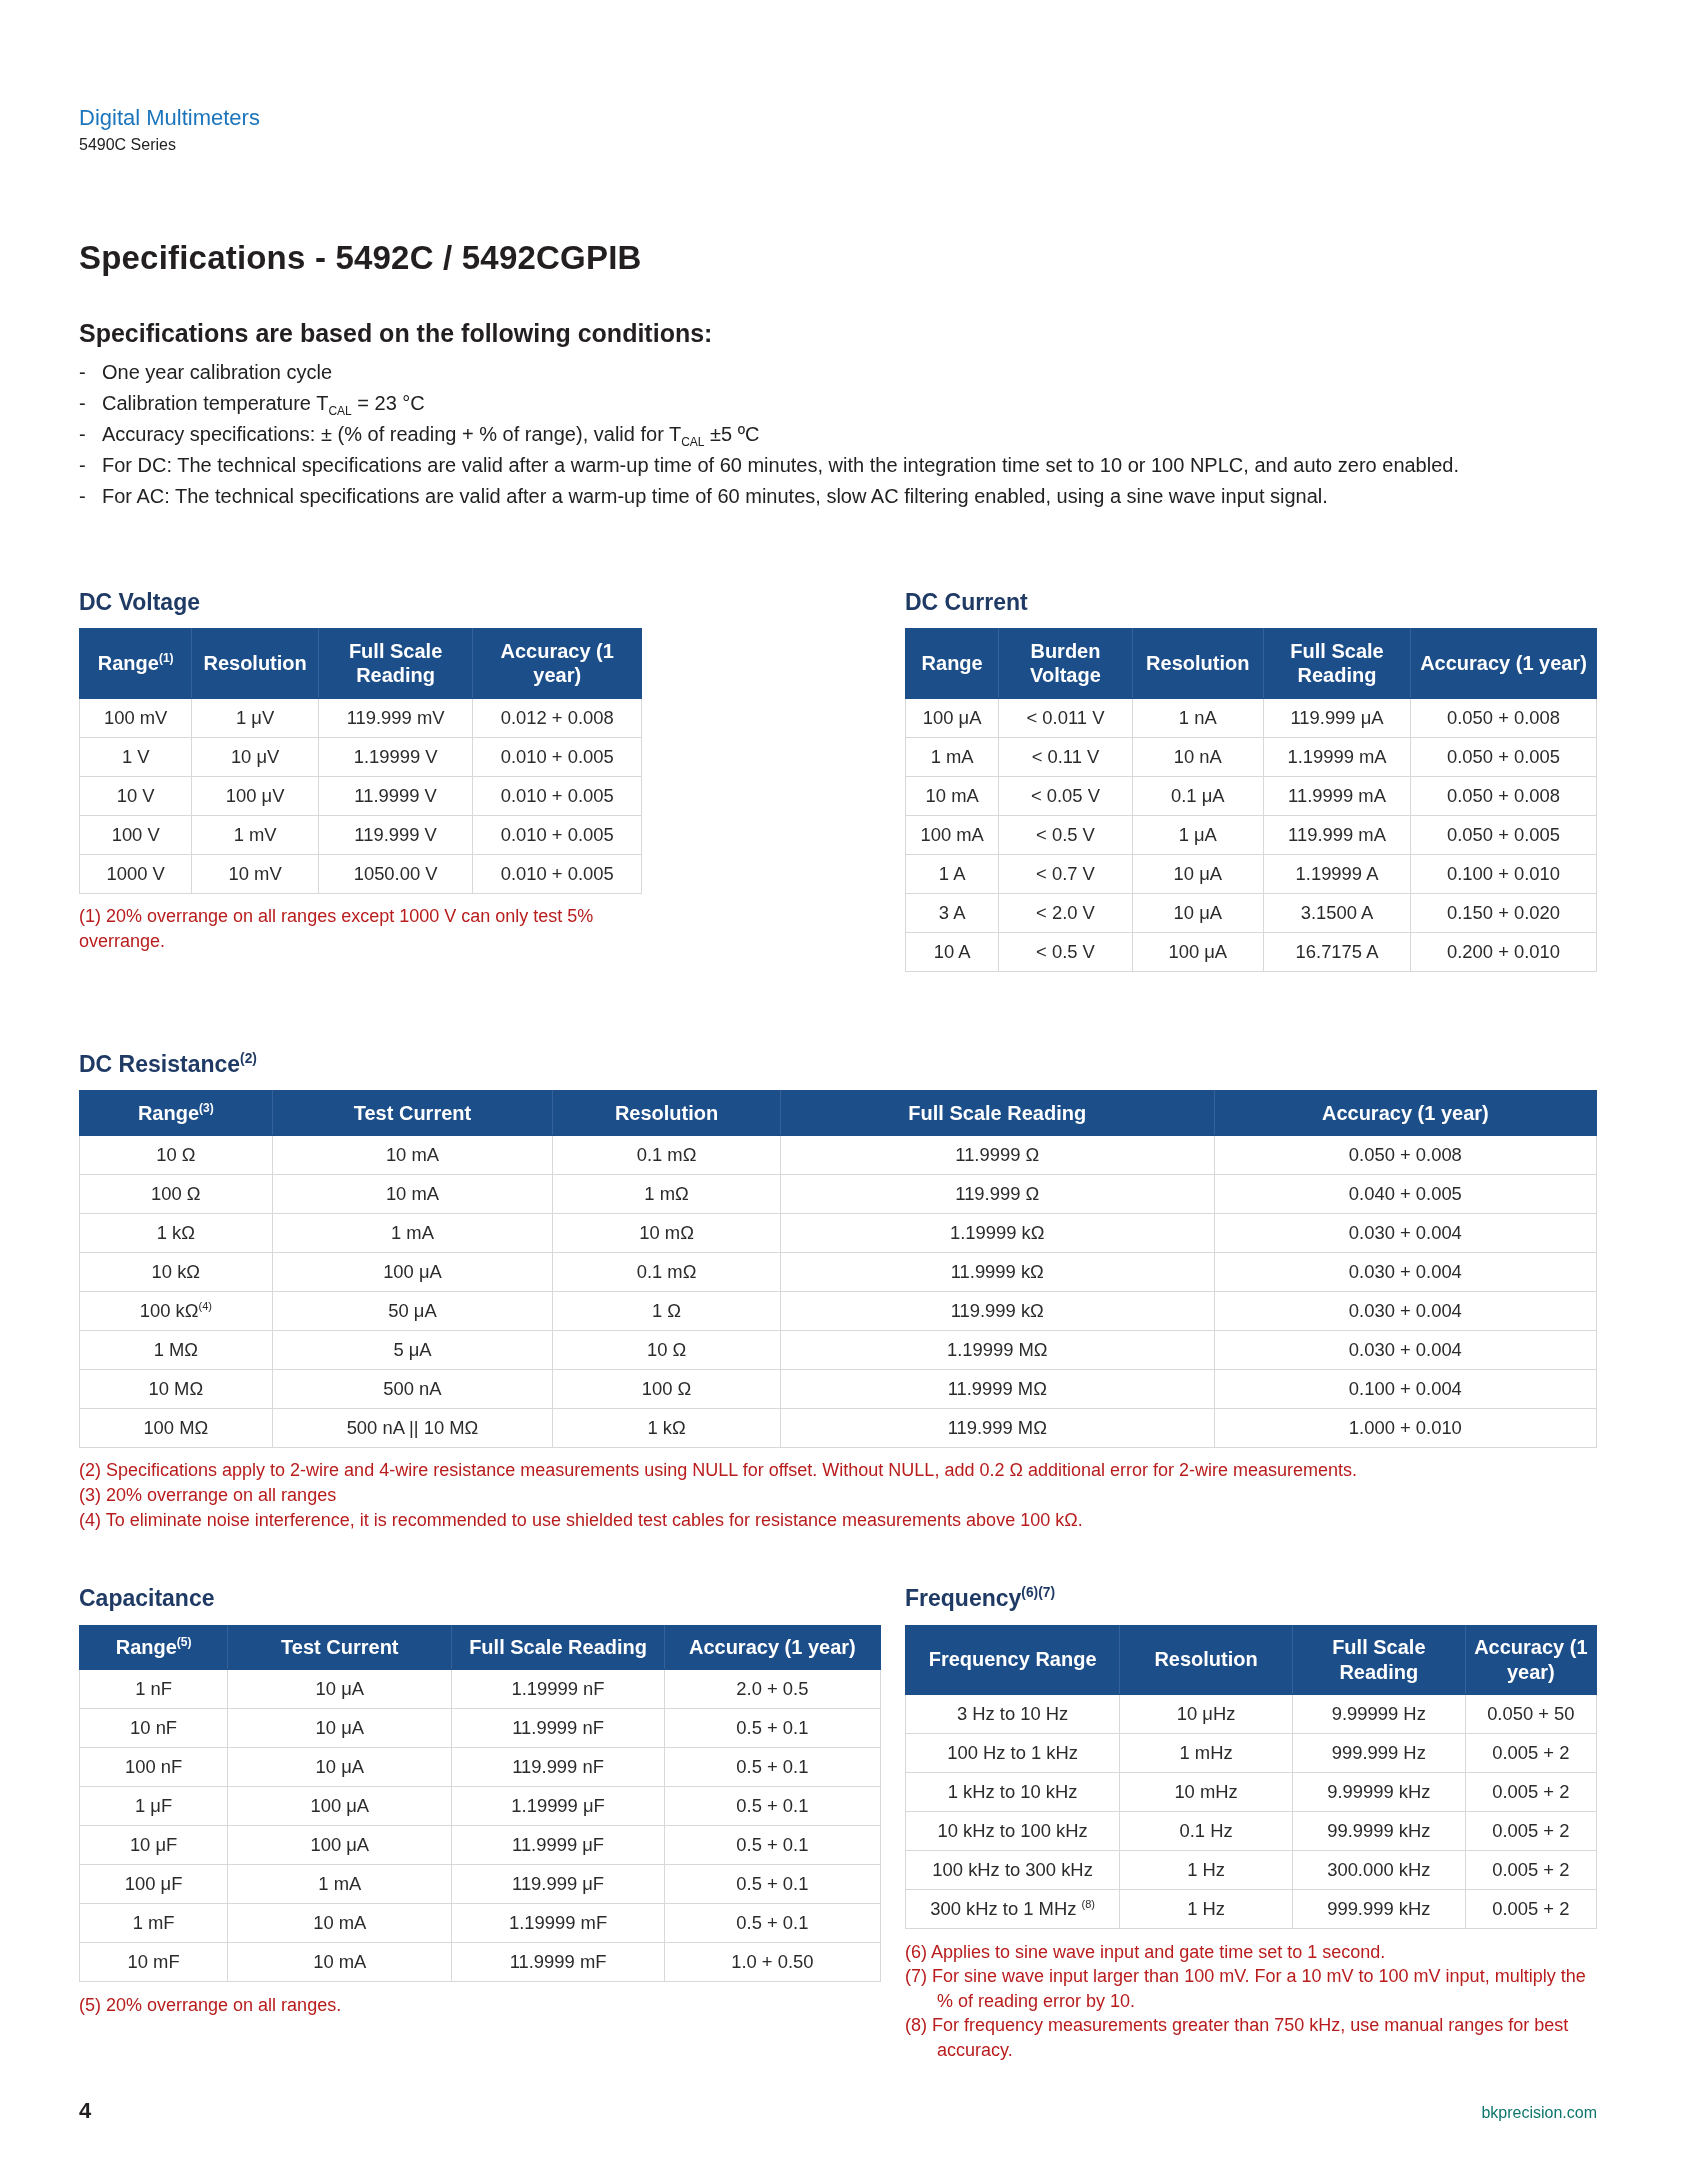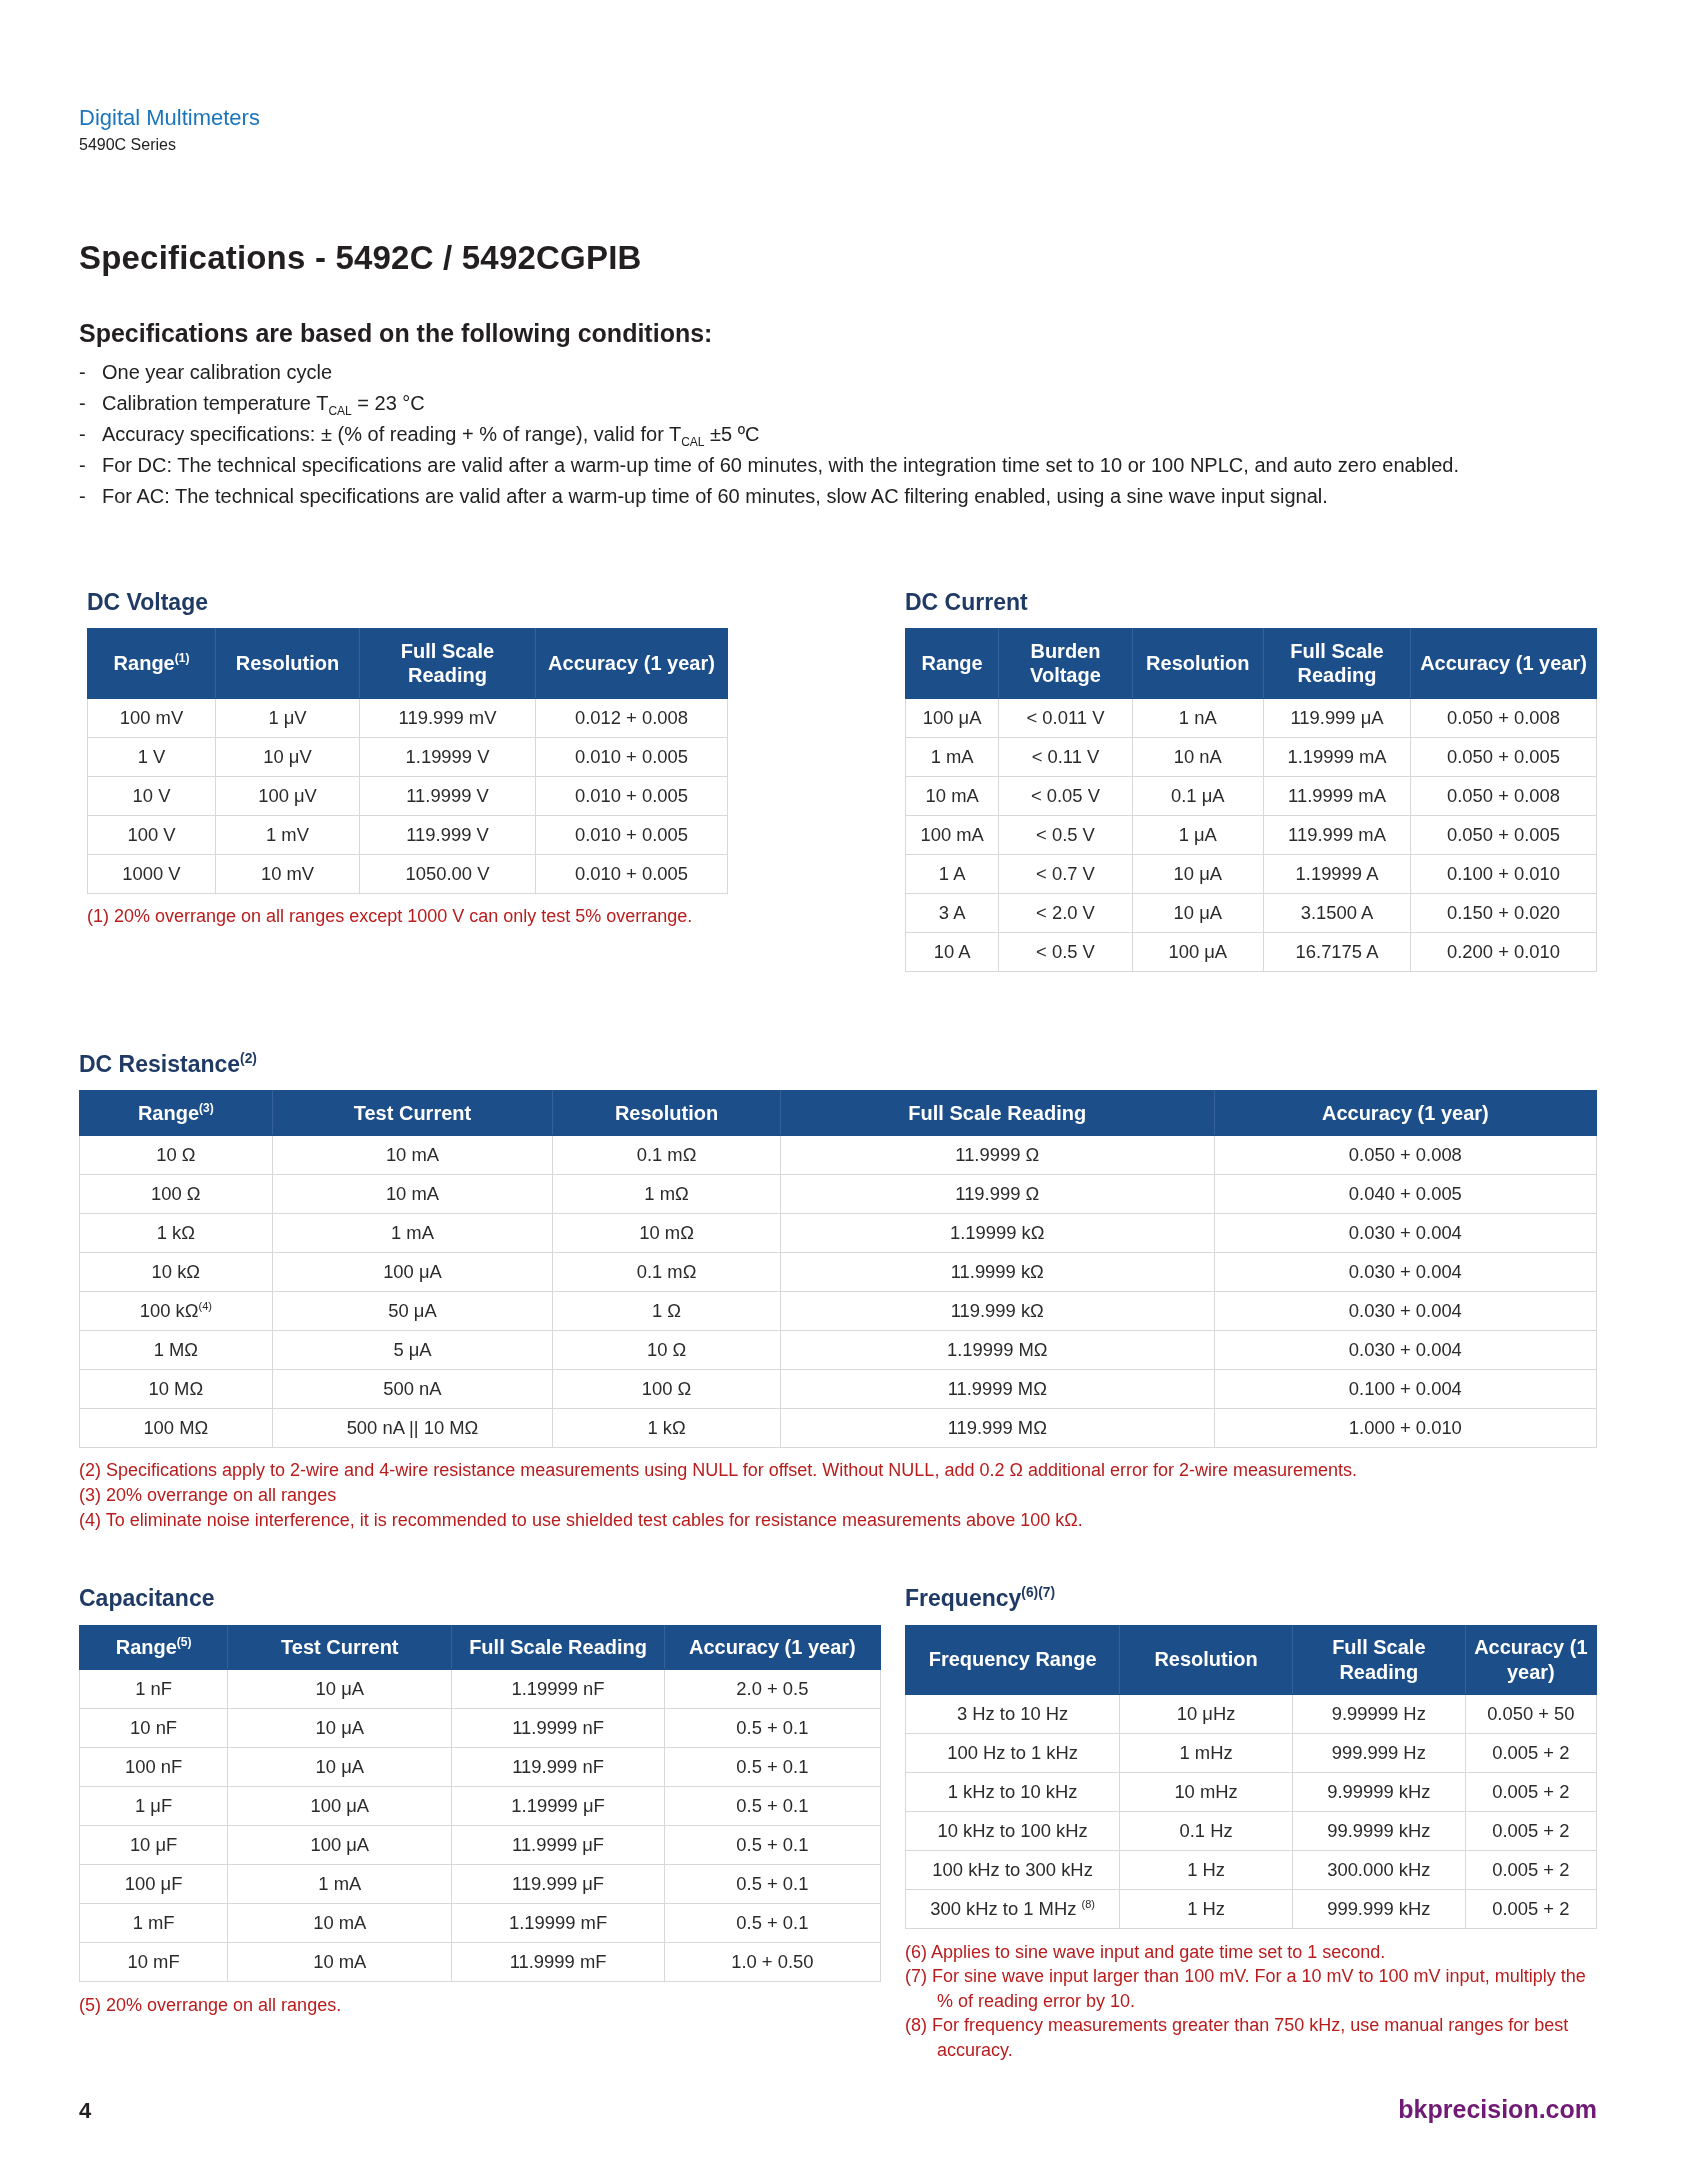--- a/index.html
+++ b/index.html
@@ -24,21 +24,21 @@
 
   .cond-intro { margin-top: 42px; font-size: 25px; font-weight: bold; color: #231F20; }
   .cond-list { margin-top: 8.8px; }
   .cond-item { display: flex; font-size: 20px; line-height: 31px; color: #222222; }
   .cond-item .dash { width: 23px; flex: none; }
   .cond-item .txt { flex: 1; }
 
   .cols { display: flex; justify-content: space-between; align-items: flex-start; }
   .row1 { margin-top: 77px; }
   .row2 { margin-top: 53px; }
-  .col-w730 { width: 641px; margin-left: 8px; }
+  .col-w730 { width: 563px; }
   .col-w788 { width: 692px; }
   .col-w800 { width: 802px; }
   .full-section { margin-top: 79px; }
 
   .sec-title { font-size: 23px; font-weight: bold; color: #1F3A64; margin-bottom: 12.3px; }
 
   table.spec { width: 100%; border-collapse: collapse; table-layout: fixed; }
   table.spec th {
     background: #1C4E8A; color: #ffffff; font-weight: bold;
     font-size: 20px; line-height: 24.6px; padding: 9.7px 7px;
@@ -54,21 +54,21 @@
 
   .fns { margin-top: 10.5px; }
   .footnote { font-size: 18px; line-height: 24.6px; color: #b91c1c; }
   .fn-hang { padding-left: 32px; text-indent: -32px; }
 
   .page-footer {
     margin-top: auto;
     display: flex; justify-content: space-between; align-items: baseline;
   }
   .page-num { font-size: 22px; font-weight: bold; color: #231F20; }
-  .site { font-size: 25px; font-weight: bold; color: #701a75; }
+  .site { font-size: 16px; font-weight: normal; color: #0f766e; }
 </style>
 </head>
 <body>
 
 <div class="page">
 
   <header>
     <div class="brand">Digital Multimeters</div>
     <div class="series">5490C Series</div>
   </header>

